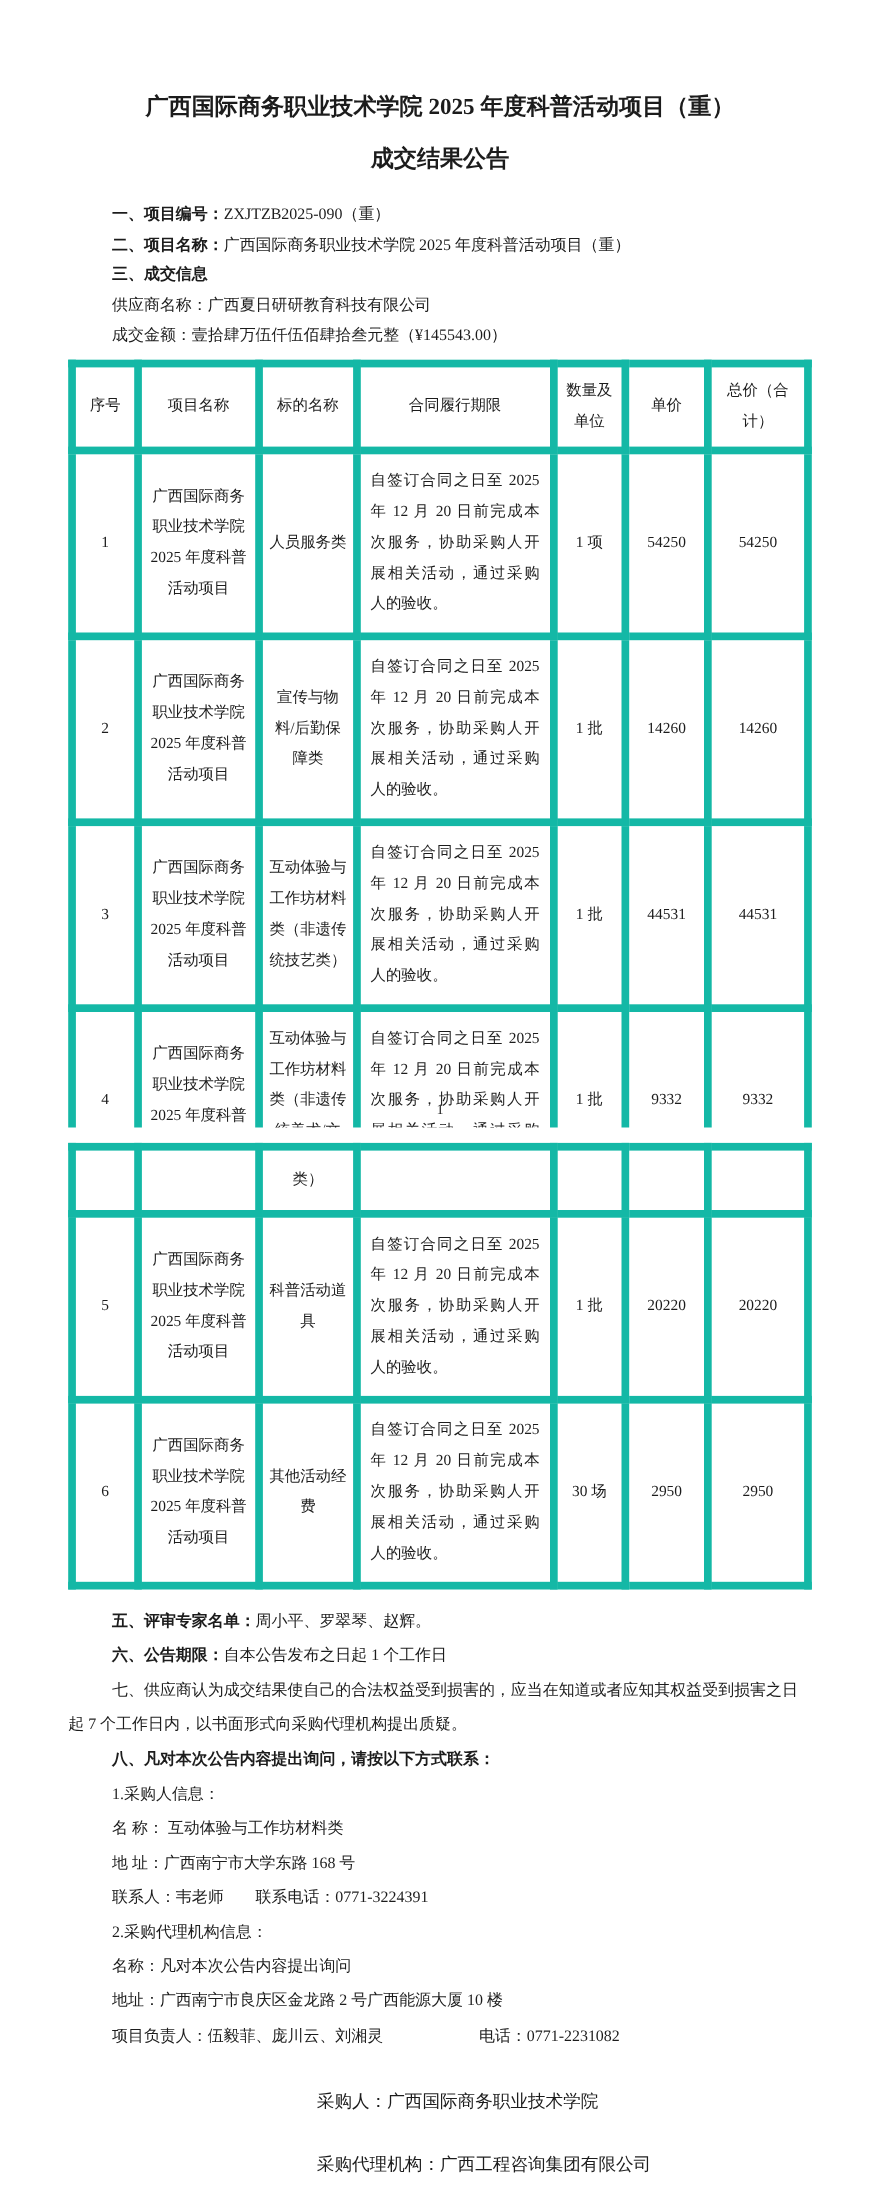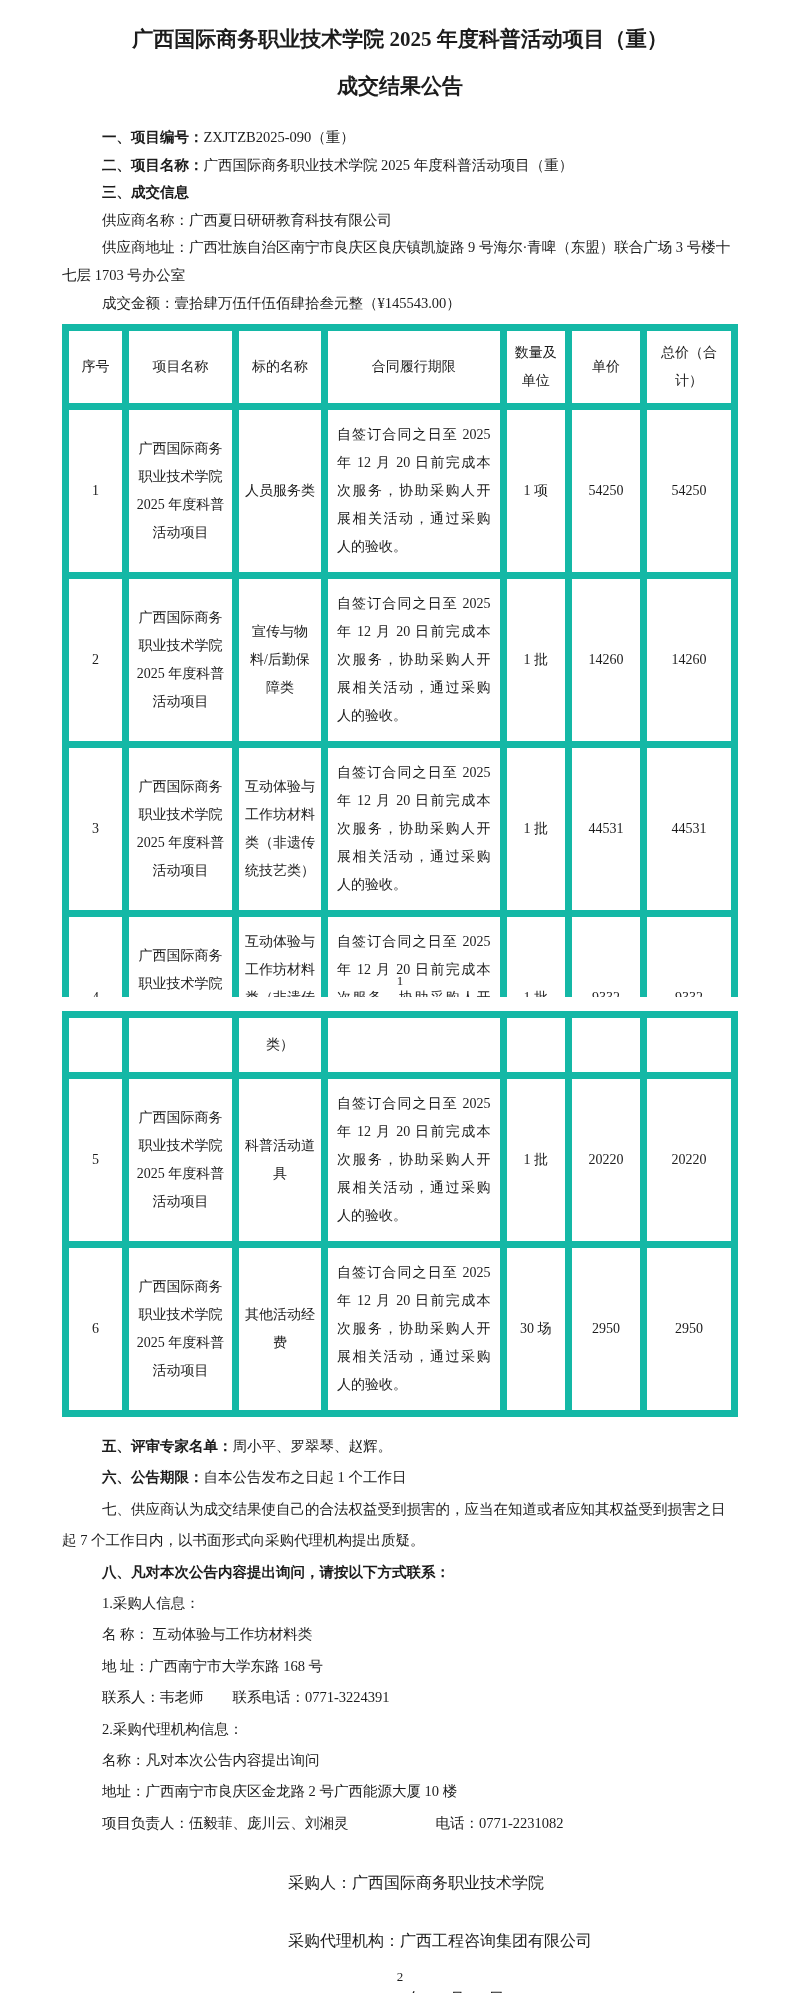--- a/index.html
+++ b/index.html
@@ -1,18 +1,18 @@
 <!DOCTYPE html>
 <html><head>
 <meta charset="utf-8">
 <style>
   html,body{margin:0;padding:0;background:#fff;}
   body{width:800px;font-family:"Liberation Serif","DejaVu Serif",serif;color:#1c1c1c;}
   .page{width:800px;box-sizing:border-box;padding:0 62px;position:relative;background:#fff;}
-  .page-1{height:997px;padding-top:16px;}
+  .page-1{height:997px;padding-top:46px;margin-top:28px;}
   .page-2{height:996px;padding-top:14px;}
   .doc-title{text-align:center;font-weight:bold;font-size:21px;line-height:47px;margin:0;}
   .body-block{margin-top:14px;}
   .para{margin:0;font-size:14.5px;line-height:27.6px;text-indent:2.75em;}
   .page-2 .para{line-height:31.4px;}
   .para b{font-weight:bold;}
   table{width:100%;border-collapse:collapse;table-layout:fixed;margin-top:7px;}
   .page-2 table{margin-top:0;}
   td,th{border:7px solid #14b8a6;font-size:14px;font-weight:normal;line-height:28px;
         text-align:center;vertical-align:middle;padding:11px 5px;word-break:break-all;}
@@ -31,21 +31,20 @@
   <h1 class="doc-title">
     <span style="display:block">广西国际商务职业技术学院 2025 年度科普活动项目（重）</span>
     <span style="display:block">成交结果公告</span>
   </h1>
 
   <div class="body-block">
     <p class="para"><b>一、项目编号：</b><span>ZXJTZB2025-090（重）</span></p>
     <p class="para"><b>二、项目名称：</b><span>广西国际商务职业技术学院 2025 年度科普活动项目（重）</span></p>
     <p class="para"><b>三、成交信息</b></p>
     <p class="para">供应商名称：广西夏日研研教育科技有限公司</p>
-    <p class="para">供应商地址：广西壮族自治区南宁市良庆区良庆镇凯旋路 9 号海尔·青啤（东盟）联合广场 3 号楼十七层 1703 号办公室</p>
     <p class="para">成交金额：壹拾肆万伍仟伍佰肆拾叁元整（¥145543.00）</p>
   </div>
 
   <table>
     <colgroup>
       <col style="width:9%">
         <col style="width:16.4%">
         <col style="width:13.3%">
       <col style="width:26.7%">
         <col style="width:9.8%">

